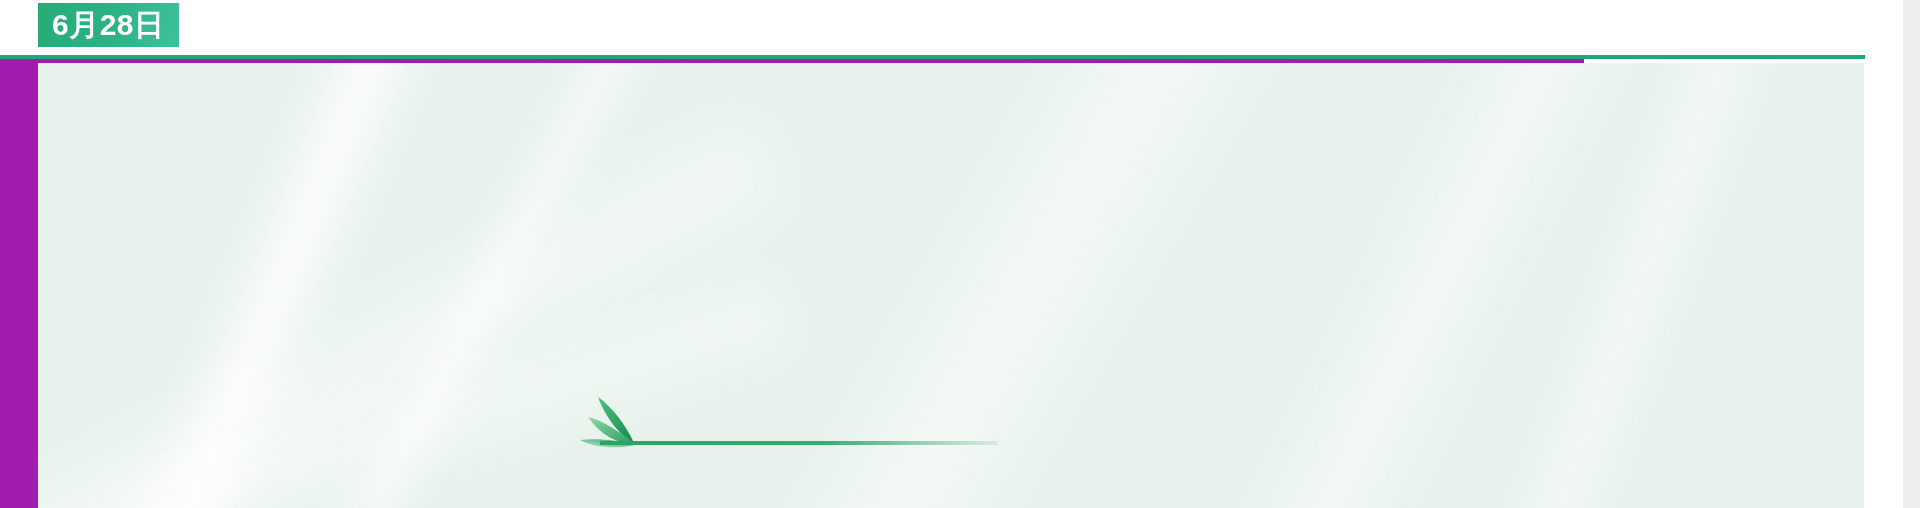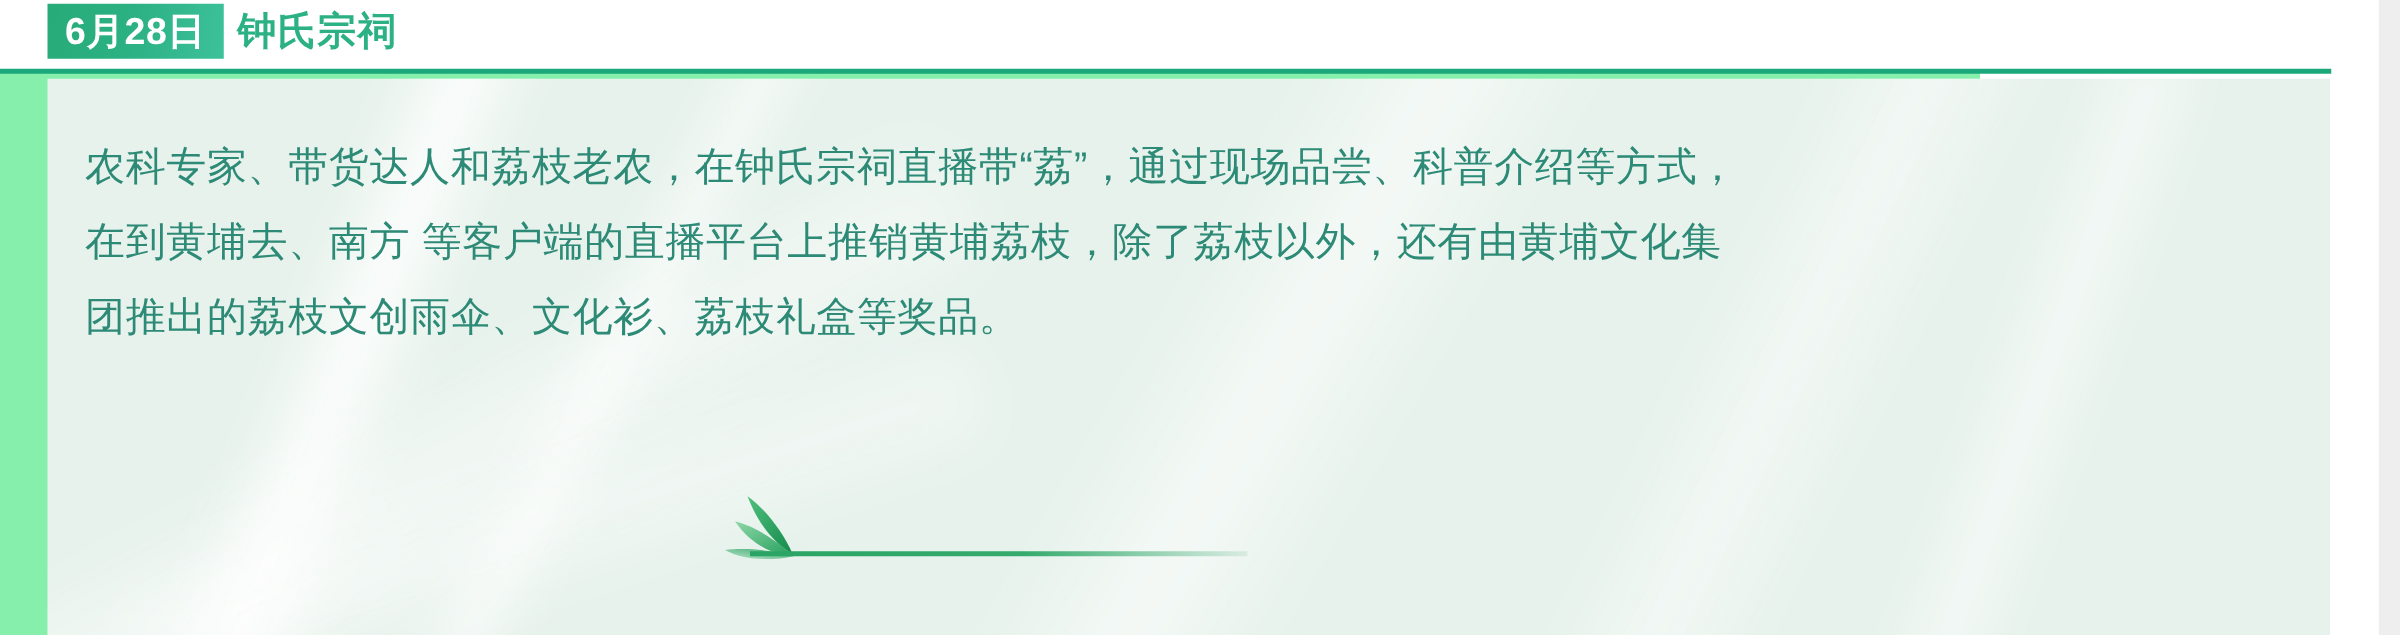--- a/index.html
+++ b/index.html
@@ -10,21 +10,21 @@
     overflow:hidden;
     position:relative;
   }
   
   #right-gutter{
     position:absolute;top:0;right:0;width:17px;height:508px;
     background:#eeeeee;
   }
   #page{
     position:absolute;left:0;top:0;width:1584px;height:508px;
-    background:#86efac;
+    background:#a21caf;
   }
 
   
   #header{
     position:absolute;left:0;top:0;width:1903px;height:58px;
     background:#ffffff;
   }
   #date-badge{
     position:absolute;left:38px;top:3px;
     height:44px;min-width:132px;
@@ -112,36 +112,32 @@
     background:linear-gradient(to right,#2aa464 0%,#35ab6d 55%,rgba(150,205,178,.25) 100%);
   }
 </style>
 </head>
 <body>
 
 <div id="page">
 
   <div id="header">
     <div id="date-badge">6月28日</div>
-    <div id="header-title">钟氏宗祠</div>
     <div id="header-rule"></div>
   </div>
 
   <div id="card">
     <div class="streak s1"></div>
     <div class="streak s2"></div>
     <div class="streak s3"></div>
     <div class="streak s4"></div>
     <div class="streak s5"></div>
     <div class="streak s6"></div>
     <div class="streak s7"></div>
 
-    <div id="body-text">农科专家、带货达人和荔枝老农，在钟氏宗祠直播带“荔”，通过现场品尝、科普介绍等方式，
-在到黄埔去、南方 等客户端的直播平台上推销黄埔荔枝，除了荔枝以外，还有由黄埔文化集
-团推出的荔枝文创雨伞、文化衫、荔枝礼盒等奖品。</div>
 
     <div id="cta">
       <span id="cta-leaf">
         <svg width="72" height="60" viewBox="0 0 72 60" xmlns="http://www.w3.org/2000/svg">
           <defs>
             <linearGradient id="lf1" x1="0" y1="0" x2="1" y2="1">
               <stop offset="0%" stop-color="#4fbf7d"></stop>
               <stop offset="100%" stop-color="#158a4c"></stop>
             </linearGradient>
             <linearGradient id="lf2" x1="0" y1="0" x2="1" y2="1">

